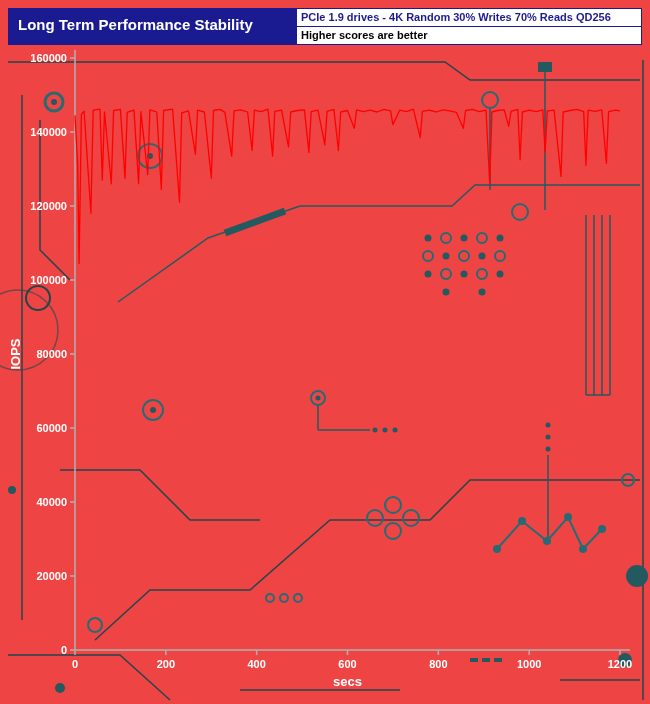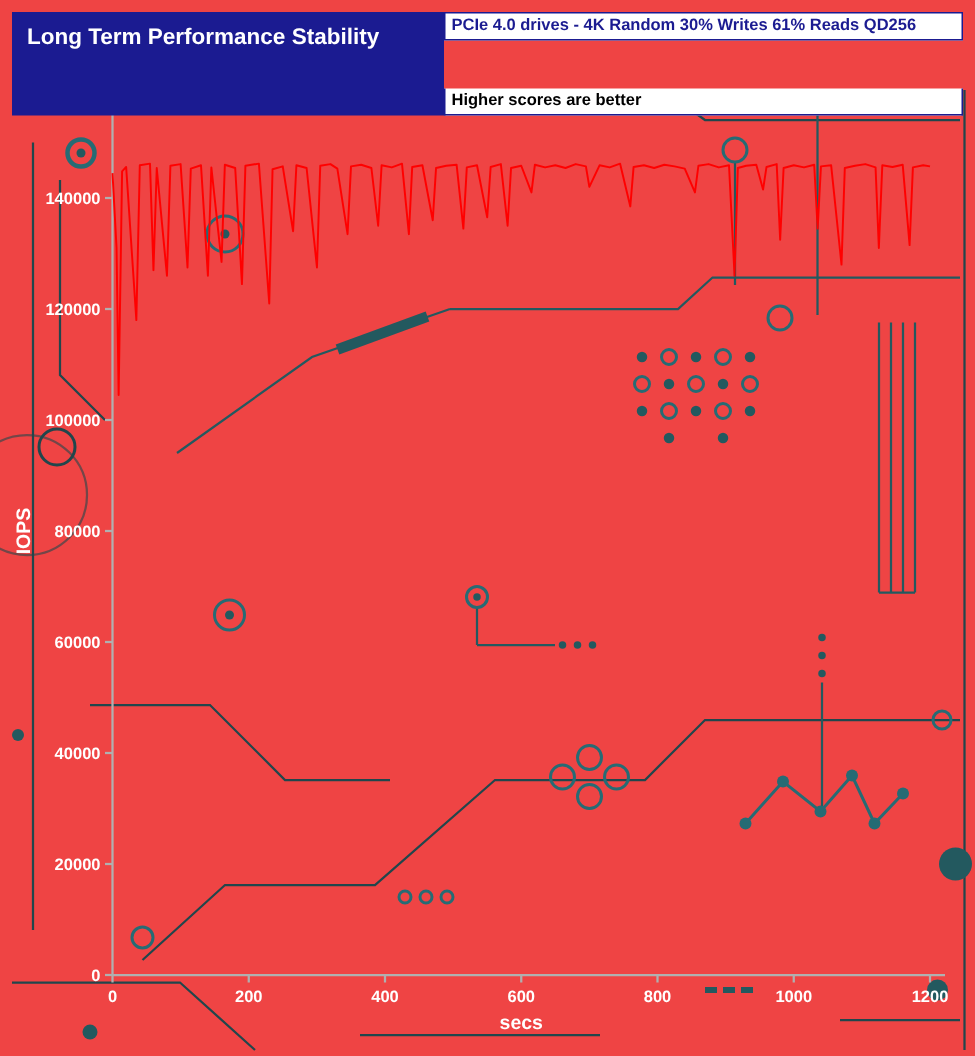--- a/index.html
+++ b/index.html
@@ -17,33 +17,33 @@
     padding:9px 6px 9px 10px;box-sizing:border-box;
   }
   .info-col{flex:1;display:flex;flex-direction:column;}
   .info-row{
     background:#fff;border:1px solid #1b1b91;
     font-weight:bold;font-size:11px;line-height:1;
     padding:3px 4px;box-sizing:border-box;flex:1;
     display:flex;align-items:center;
   }
   .info-row.first{color:#1b1b91;}
-  .info-row.second{color:#000;border-top:none;margin-top:32px;}
+  .info-row.second{color:#000;border-top:none;}
   svg.chart{position:absolute;left:0;top:0;z-index:1;}
   svg text{font-family:"Liberation Sans",sans-serif;}
 </style>
 </head>
 <body>
 
 <div class="screen">
 
   <div class="header">
     <div class="title-box">Long Term Performance Stability</div>
     <div class="info-col">
-      <div class="info-row first">PCIe 4.0 drives - 4K Random 30% Writes 61% Reads QD256</div>
+      <div class="info-row first">PCIe 1.9 drives - 4K Random 30% Writes 70% Reads QD256</div>
       <div class="info-row second">Higher scores are better</div>
     </div>
   </div>
 
   <svg class="chart" width="650" height="704" viewBox="0 0 650 704">
 
     <g stroke="#0b474d" fill="none" stroke-width="1.5" opacity="0.9">
       <polyline points="8,62 445,62 470,80 640,80"></polyline>
       <line x1="22" y1="95" x2="22" y2="620"></line>
       <polyline points="40,120 40,250 70,280"></polyline>

